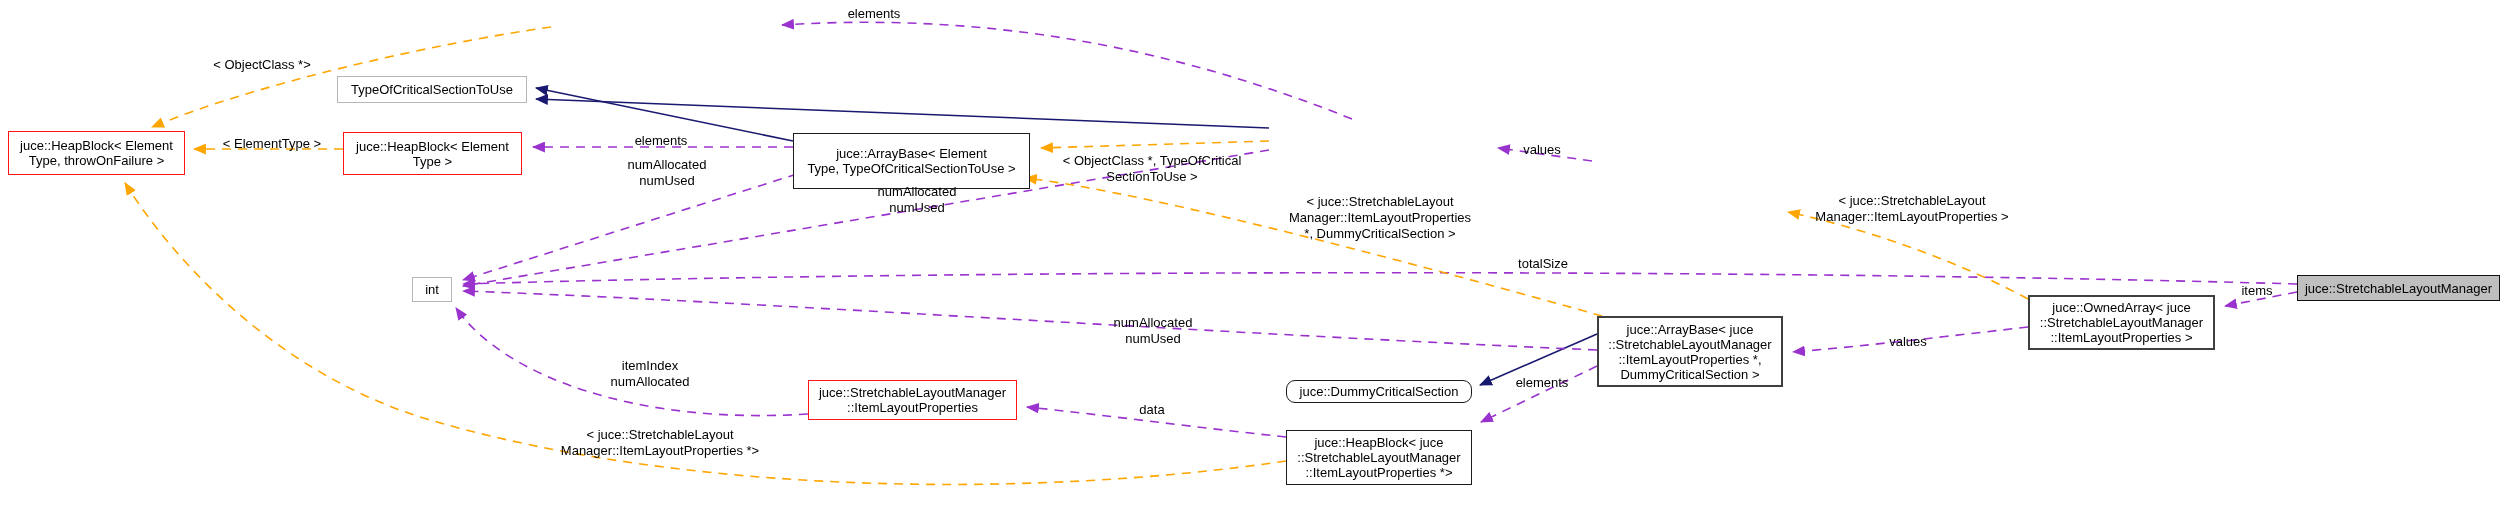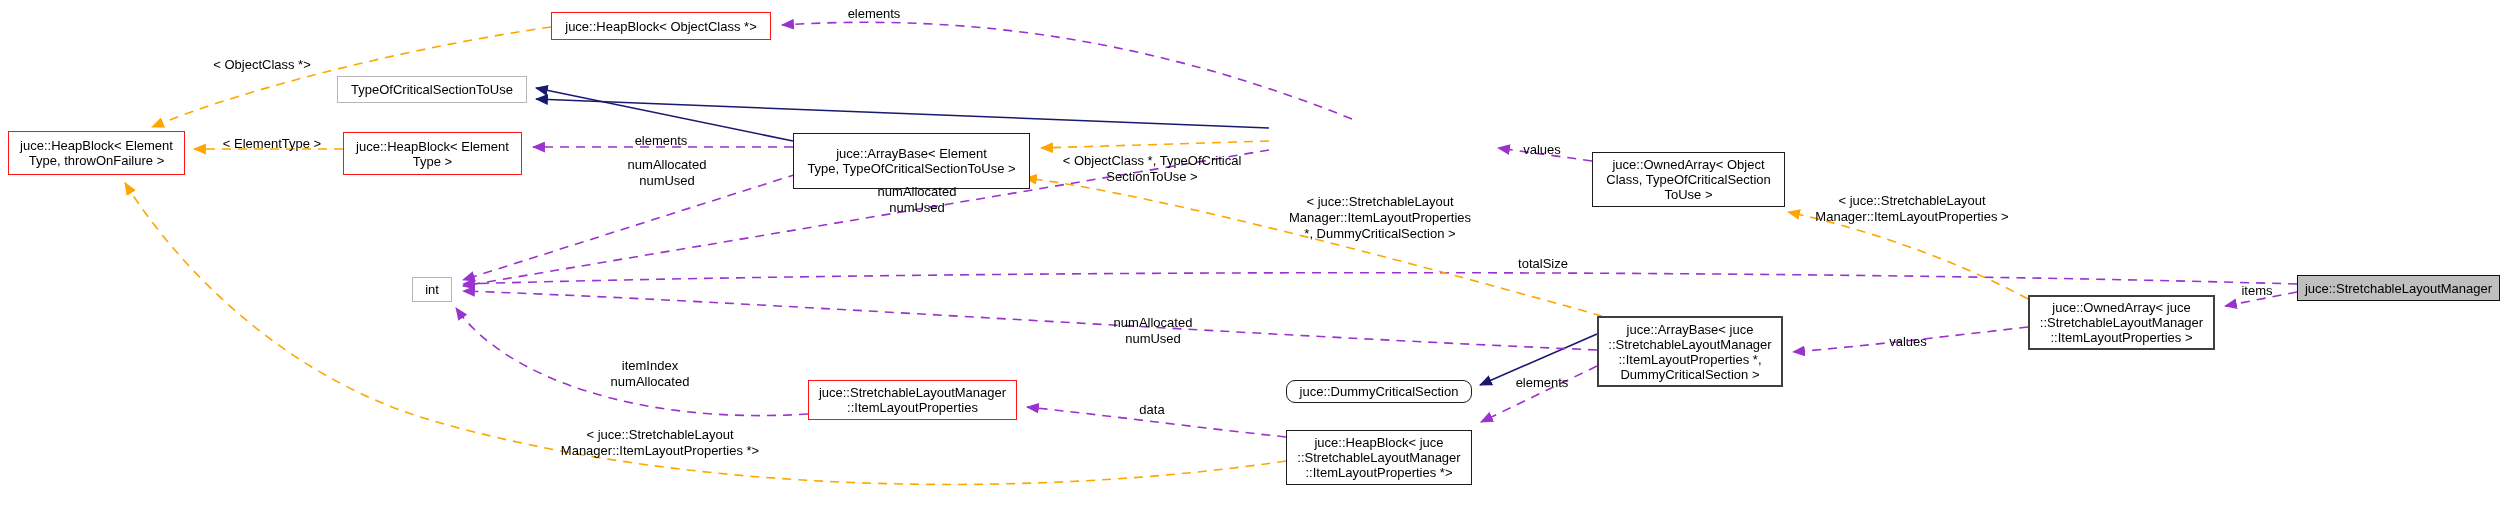--- a/index.html
+++ b/index.html
@@ -52,37 +52,33 @@
     <path d="M 808,414 C 640,425 505,378 456,308" stroke="#9a32cd" stroke-width="1.6" stroke-dasharray="9,7" fill="none" marker-end="url(#ah-purple)"></path>
 
     <path d="M 551,27 C 430,44 255,84 152,127" stroke="#ffa500" stroke-width="1.6" stroke-dasharray="9,7" fill="none" marker-end="url(#ah-orange)"></path>
     <path d="M 343,149 L 194,149" stroke="#ffa500" stroke-width="1.6" stroke-dasharray="9,7" fill="none" marker-end="url(#ah-orange)"></path>
     <path d="M 1269,141 L 1041,148" stroke="#ffa500" stroke-width="1.6" stroke-dasharray="9,7" fill="none" marker-end="url(#ah-orange)"></path>
     <path d="M 1602,316 C 1445,272 1155,193 1025,178" stroke="#ffa500" stroke-width="1.6" stroke-dasharray="9,7" fill="none" marker-end="url(#ah-orange)"></path>
     <path d="M 2028,299 C 1952,258 1862,228 1788,212" stroke="#ffa500" stroke-width="1.6" stroke-dasharray="9,7" fill="none" marker-end="url(#ah-orange)"></path>
     <path d="M 1286,461 C 1020,500 680,493 430,420 C 282,376 177,266 125,183" stroke="#ffa500" stroke-width="1.6" stroke-dasharray="9,7" fill="none" marker-end="url(#ah-orange)"></path>
   </svg>
 
-  <div class="node red" style="left:551px;top:12px;width:220px;height:28px;">juce::HeapBlock&lt; ObjectClass *&gt;</div>
 
   <div class="node gray" style="left:337px;top:76px;width:190px;height:27px;">TypeOfCriticalSectionToUse</div>
 
   <div class="node red" style="left:8px;top:131px;width:177px;height:44px;">juce::HeapBlock&lt; Element
 Type, throwOnFailure &gt;</div>
 
   <div class="node red" style="left:343px;top:132px;width:179px;height:43px;">juce::HeapBlock&lt; Element
 Type &gt;</div>
 
   <div class="node" style="left:793px;top:133px;width:237px;height:56px;">juce::ArrayBase&lt; Element
 Type, TypeOfCriticalSectionToUse &gt;</div>
 
 
-  <div class="node" style="left:1592px;top:152px;width:193px;height:55px;">juce::OwnedArray&lt; Object
-Class, TypeOfCriticalSection
-ToUse &gt;</div>
 
   <div class="node gray" style="left:412px;top:277px;width:40px;height:25px;">int</div>
 
   <div class="node thick" style="left:1597px;top:316px;width:186px;height:71px;">juce::ArrayBase&lt; juce
 ::StretchableLayoutManager
 ::ItemLayoutProperties *,
 DummyCriticalSection &gt;</div>
 
   <div class="node thick" style="left:2028px;top:295px;width:187px;height:55px;">juce::OwnedArray&lt; juce
 ::StretchableLayoutManager

